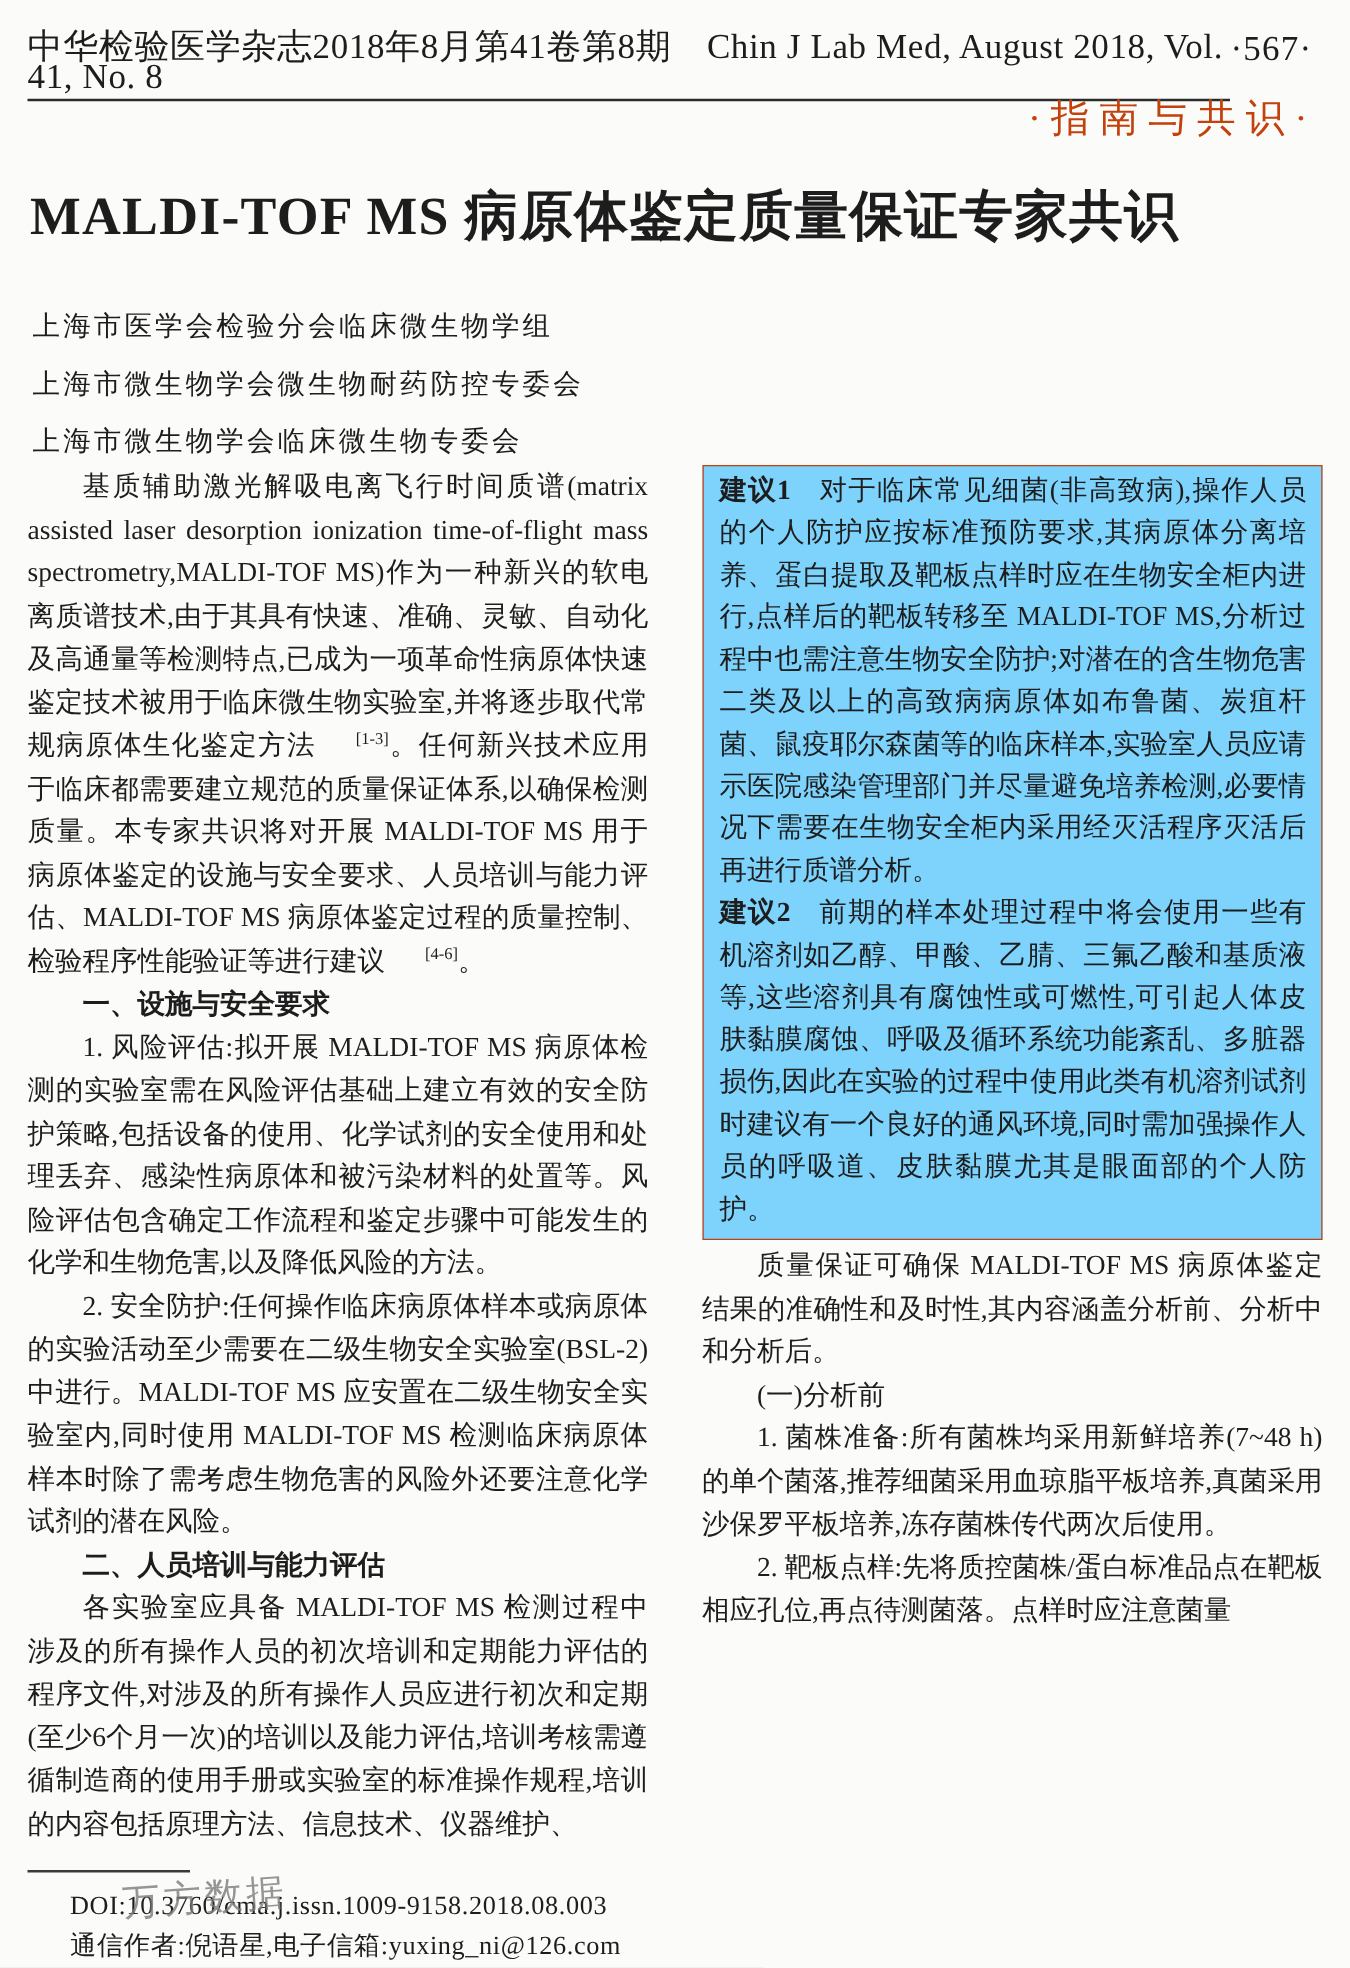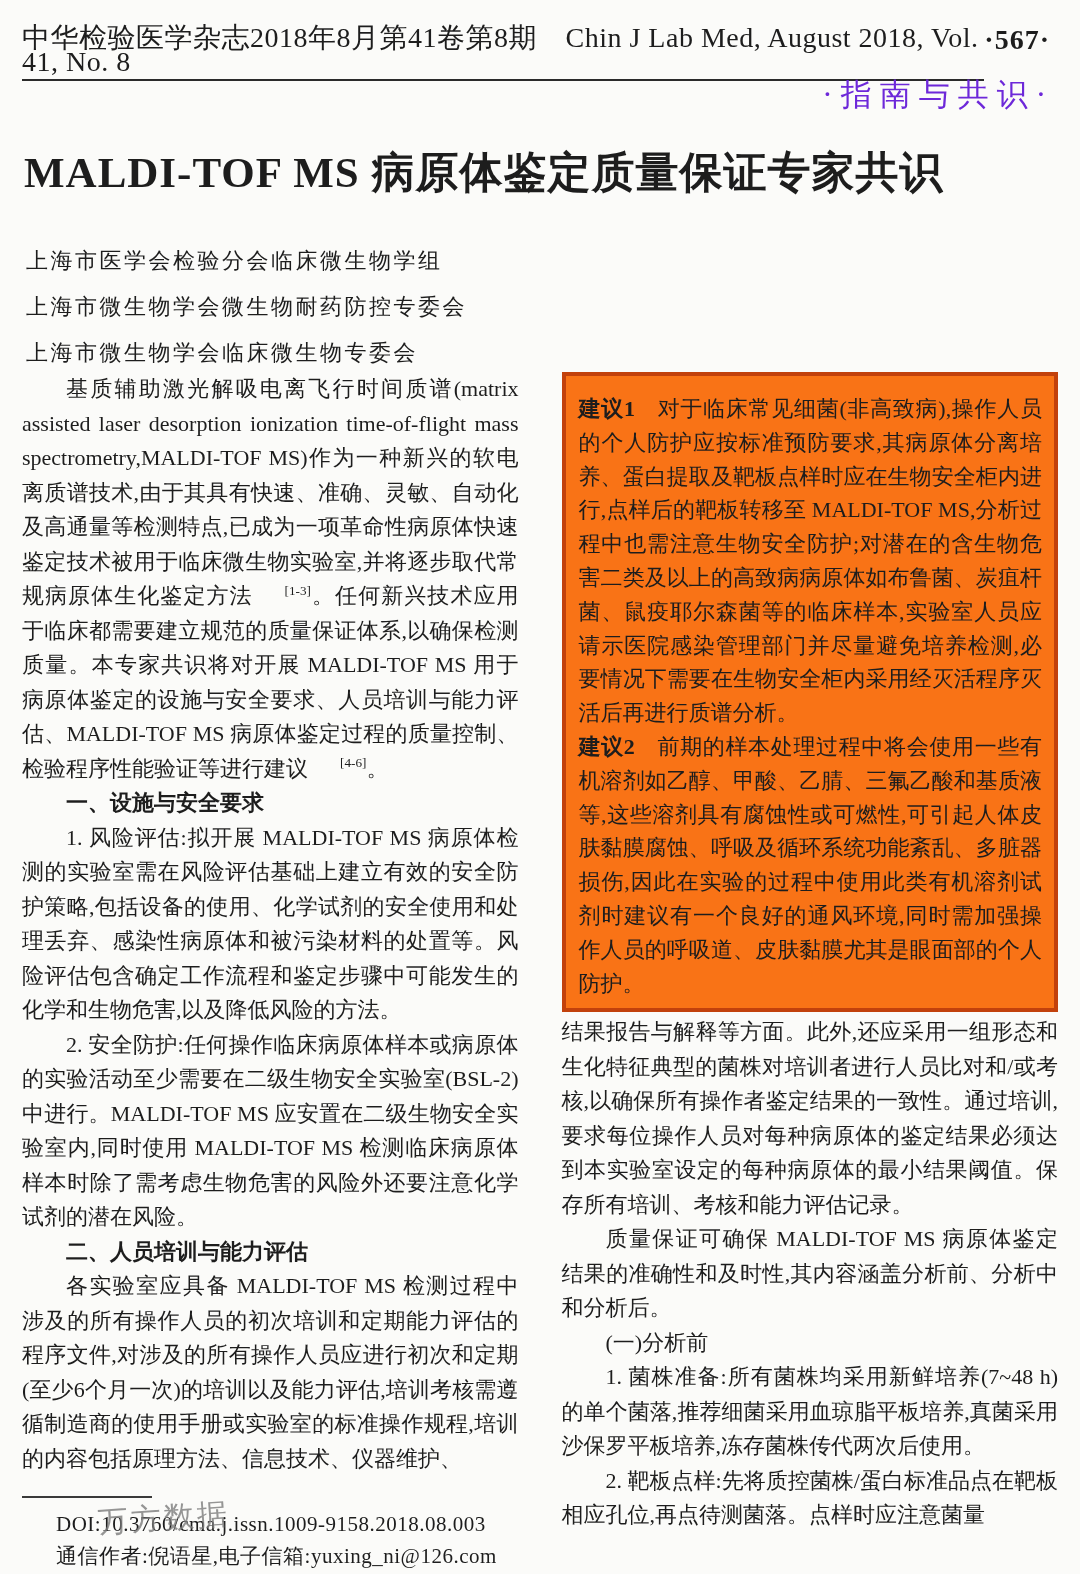--- a/index.html
+++ b/index.html
@@ -12,24 +12,24 @@
     font-family:"Liberation Serif","DejaVu Serif",serif;
     color:#1d1d1d;
   }
   
   .header {
     position:absolute; top:26px; left:22px; right:30px;
     display:flex; justify-content:space-between; align-items:flex-start;
     font-size:28px; line-height:24px;
   }
   .journal-cite { border-bottom:2px solid #2b2b2b; padding-bottom:5px; letter-spacing:0.5px; }
-  .page-no { padding-top:2px; letter-spacing:1px;font-weight:bold; }
+  .page-no { padding-top:2px; letter-spacing:1px; }
   .section-label {
     position:absolute; top:74px; right:26px;
-    font-size:31px; letter-spacing:8px; color:#6d28d9;
+    font-size:31px; letter-spacing:8px; color:#c2410c;
   }
   
   .title {
     position:absolute; top:144px; left:24px; margin:0;
     font-size:43px; font-weight:bold; letter-spacing:1px; white-space:nowrap;
   }
   .affils {
     position:absolute; top:238px; left:26px;
     font-size:22px; line-height:46px; letter-spacing:2.5px; font-weight:500;
   }
@@ -45,24 +45,24 @@
   .bold { font-weight:bold; }
   sup.ref { font-size:0.6em; line-height:0; vertical-align:super; letter-spacing:0;margin-left:32px; }
   .col-left { position:relative; }
   
   .footnote { position:absolute; left:0; bottom:2px; width:100%;
     font-size:21px; line-height:32px; text-align:left; }
   .fn-rule { width:130px; border-top:2px solid #3a3a3a; margin-bottom:10px; }
   .fn-text { padding-left:34px; letter-spacing:0.5px; }
   
   .rec-box {
-    border:4px solid #c2410c;
-    padding:16px 12px 8px 13px;
+    border:1px solid #c2410c;
+    padding:2px 12px 8px 13px;
     margin-bottom:3px;
-    background:#f97316;
+    background:#7dd3fc;
   }
   .rec-box p { text-indent:0; line-height:33.8px; }
   .rec-label { margin-right:22px; font-weight:bold; }
   
   .watermark {
     position:absolute; left:98px; top:1498px;
     font-size:30px; letter-spacing:3px;
     color:#7c7c7c; opacity:.8;
     transform:rotate(-4deg);
     pointer-events:none;
@@ -103,21 +103,20 @@
         <div class="fn-text">DOI:10.3760/cma.j.issn.1009-9158.2018.08.003</div>
         <div class="fn-text">通信作者:倪语星,电子信箱:yuxing_ni@126.com</div>
       </div>
     </div>
 
     <div class="col col-right">
       <div class="rec-box">
         <p><span class="rec-label">建议1</span><span>对于临床常见细菌(非高致病),操作人员的个人防护应按标准预防要求,其病原体分离培养、蛋白提取及靶板点样时应在生物安全柜内进行,点样后的靶板转移至 MALDI-TOF MS,分析过程中也需注意生物安全防护;对潜在的含生物危害二类及以上的高致病病原体如布鲁菌、炭疽杆菌、鼠疫耶尔森菌等的临床样本,实验室人员应请示医院感染管理部门并尽量避免培养检测,必要情况下需要在生物安全柜内采用经灭活程序灭活后再进行质谱分析。</span></p>
         <p><span class="rec-label">建议2</span><span>前期的样本处理过程中将会使用一些有机溶剂如乙醇、甲酸、乙腈、三氟乙酸和基质液等,这些溶剂具有腐蚀性或可燃性,可引起人体皮肤黏膜腐蚀、呼吸及循环系统功能紊乱、多脏器损伤,因此在实验的过程中使用此类有机溶剂试剂时建议有一个良好的通风环境,同时需加强操作人员的呼吸道、皮肤黏膜尤其是眼面部的个人防护。</span></p>
       </div>
-      <p>结果报告与解释等方面。此外,还应采用一组形态和生化特征典型的菌株对培训者进行人员比对和/或考核,以确保所有操作者鉴定结果的一致性。通过培训,要求每位操作人员对每种病原体的鉴定结果必须达到本实验室设定的每种病原体的最小结果阈值。保存所有培训、考核和能力评估记录。</p>
       <p class="indent">质量保证可确保 MALDI-TOF MS 病原体鉴定结果的准确性和及时性,其内容涵盖分析前、分析中和分析后。</p>
       <p class="indent">(一)分析前</p>
       <p class="indent">1. 菌株准备:所有菌株均采用新鲜培养(7~48 h)的单个菌落,推荐细菌采用血琼脂平板培养,真菌采用沙保罗平板培养,冻存菌株传代两次后使用。</p>
       <p class="indent">2. 靶板点样:先将质控菌株/蛋白标准品点在靶板相应孔位,再点待测菌落。点样时应注意菌量</p>
     </div>
 
   </div>
 
   <div class="watermark">万方数据</div>
 

